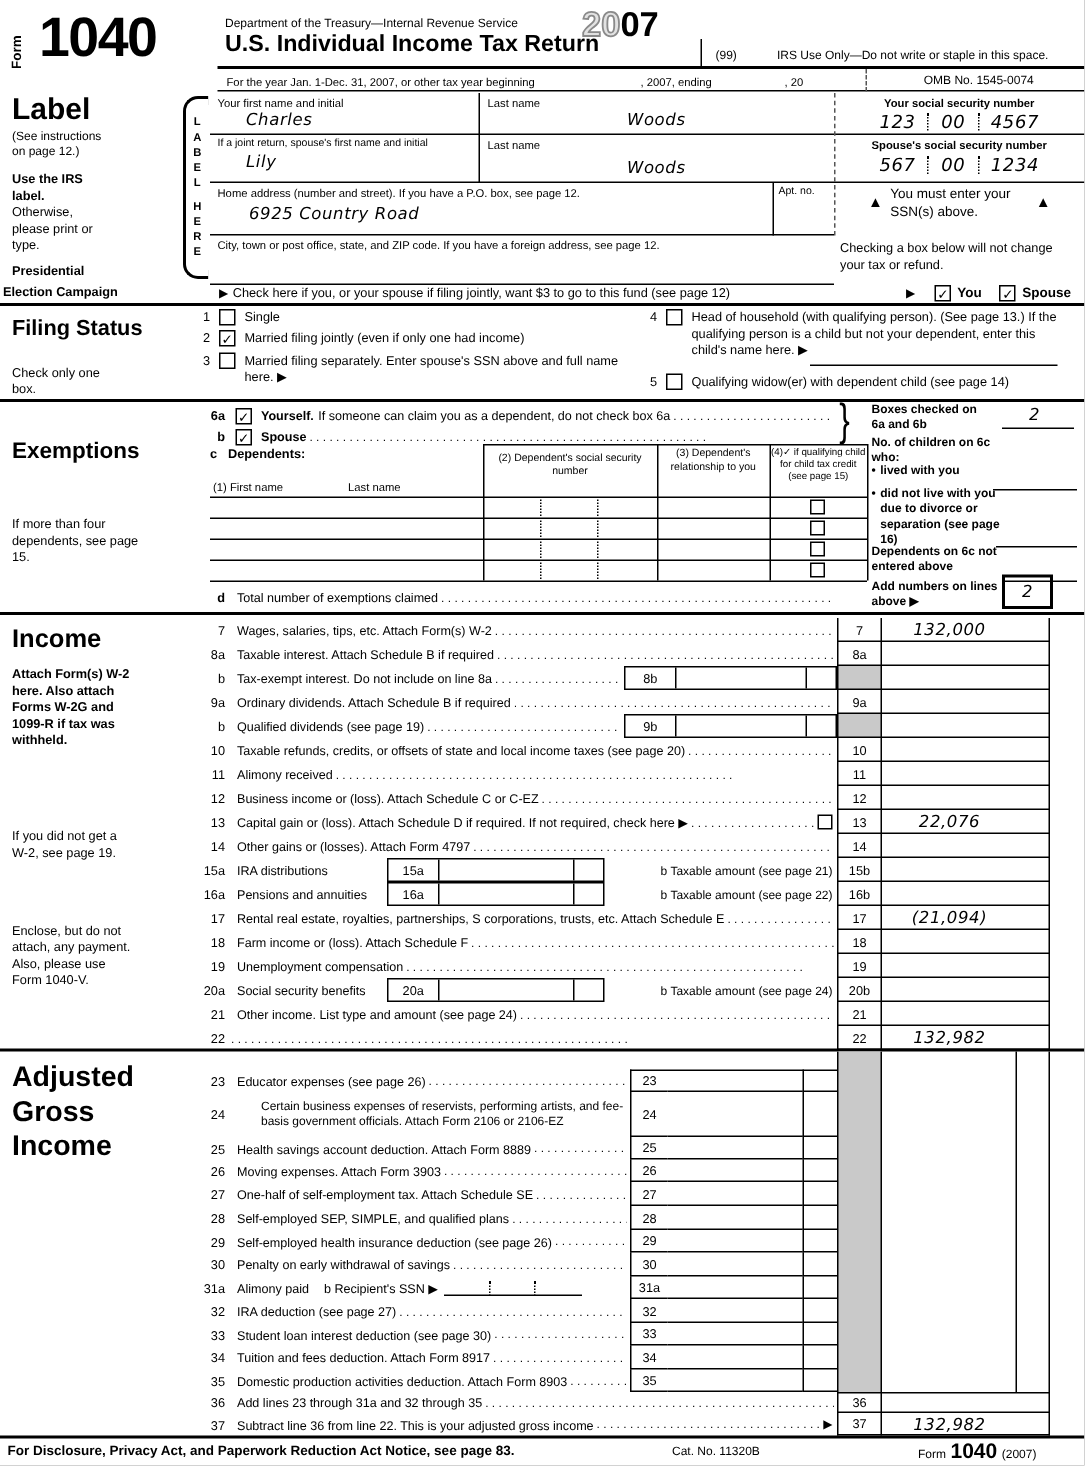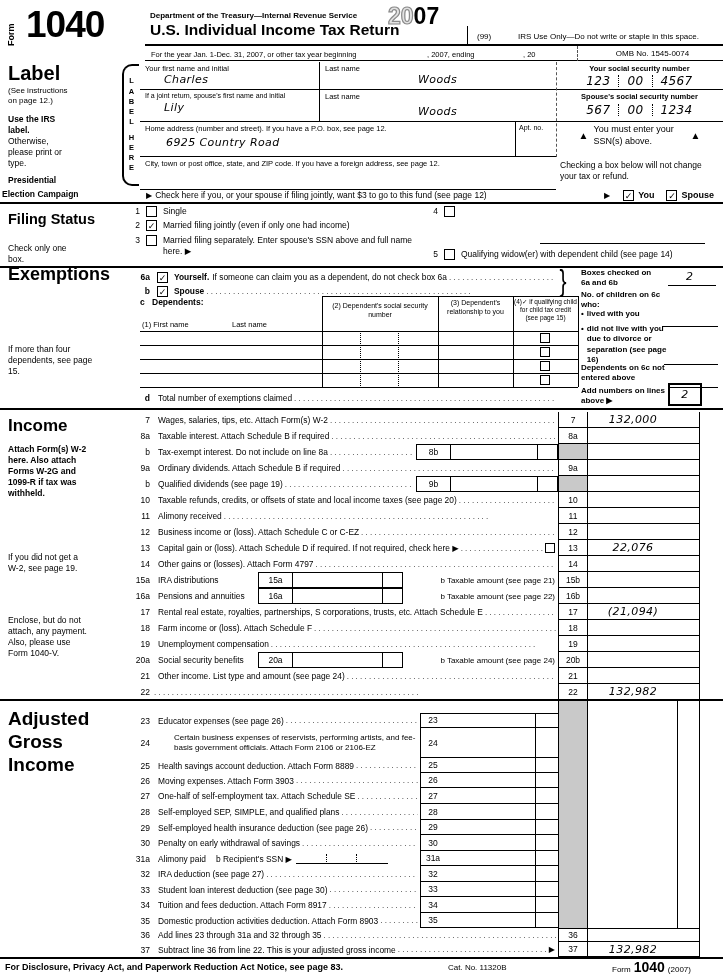--- a/index.html
+++ b/index.html
@@ -55,21 +55,21 @@
 .fvert{writing-mode:vertical-rl;transform:rotate(180deg);font-size:9px;font-weight:bold}
 .tri{font-size:10px;flex:none}
 </style>
 </head>
 <body>
 
 <div class="page">
 
   <div class="abs fvert" style="left:6px;top:12px;height:34px">Form</div>
   <div class="abs b" style="left:26px;top:4px;font-size:37px;letter-spacing:-1px">1040</div>
-  <div class="abs" style="left:150px;top:11px;font-size:8px;font-weight:bold">Department of the Treasury—Internal Revenue Service</div>
+  <div class="abs" style="left:150px;top:11px;font-size:8px;font-weight:normal">Department of the Treasury—Internal Revenue Service</div>
   <div class="abs b" style="left:150px;top:21px;font-size:15.5px">U.S. Individual Income Tax Return</div>
   <div class="abs b" style="left:388px;top:3px;font-size:23px">
     <span class="y20">20</span><span>07</span>
   </div>
   <div class="vline" style="left:467px;top:26px;height:19px"></div>
   <div class="abs t8" style="left:477px;top:32px">(99)</div>
   <div class="abs t8" style="left:518px;top:32px">IRS Use Only—Do not write or staple in this space.</div>
   <div class="hline" style="left:145px;top:44px;width:578px;height:2px"></div>
 
   <div class="abs" style="left:145px;top:46px;width:578px;height:15px;border-bottom:1px solid #000">
@@ -174,30 +174,31 @@
     <span>Married filing jointly (even if only one had income)</span>
   </div>
   <div class="fitem" style="left:130px;top:235px;width:300px">
     <span class="n">3</span>
     <span class="cb"></span>
     <span style="width:258px">Married filing separately. Enter spouse's SSN above and full name here. ▶</span>
   </div>
   <div class="fitem" style="left:428px;top:206px;width:292px">
     <span class="n">4</span>
     <span class="cb"></span>
+    <span style="width:252px">Head of household (with qualifying person). (See page 13.) If the qualifying person is a child but not your dependent, enter this child's name here. ▶</span>
   </div>
   <div class="ul" style="left:540px;top:234px;width:165px"></div>
   <div class="fitem" style="left:428px;top:249px;width:292px">
     <span class="n">5</span>
     <span class="cb"></span>
     <span>Qualifying widow(er) with dependent child (see page 14)</span>
   </div>
   <div class="hline" style="left:0;top:266px;width:723px;height:2px"></div>
 
-  <div class="abs b" style="left:8px;top:264px;font-size:18px">Exemptions</div>
+  <div class="abs b" style="left:8px;top:292px;font-size:15px">Exemptions</div>
   <div class="abs t85" style="left:8px;top:344px;width:92px">If more than four dependents, see page 15.</div>
 
   <div class="row" style="left:126px;top:270px;width:432px;height:14px">
     <span class="lnum b">6a</span>
     <span class="cb" style="margin-left:5px">✓</span>
     <span class="desc b">Yourself.</span>
     <span class="desc" style="margin-left:3px">If someone can claim you as a dependent, do not check box 6a</span>
     <span class="dots"></span>
   </div>
   <div class="row" style="left:126px;top:284px;width:432px;height:14px">

